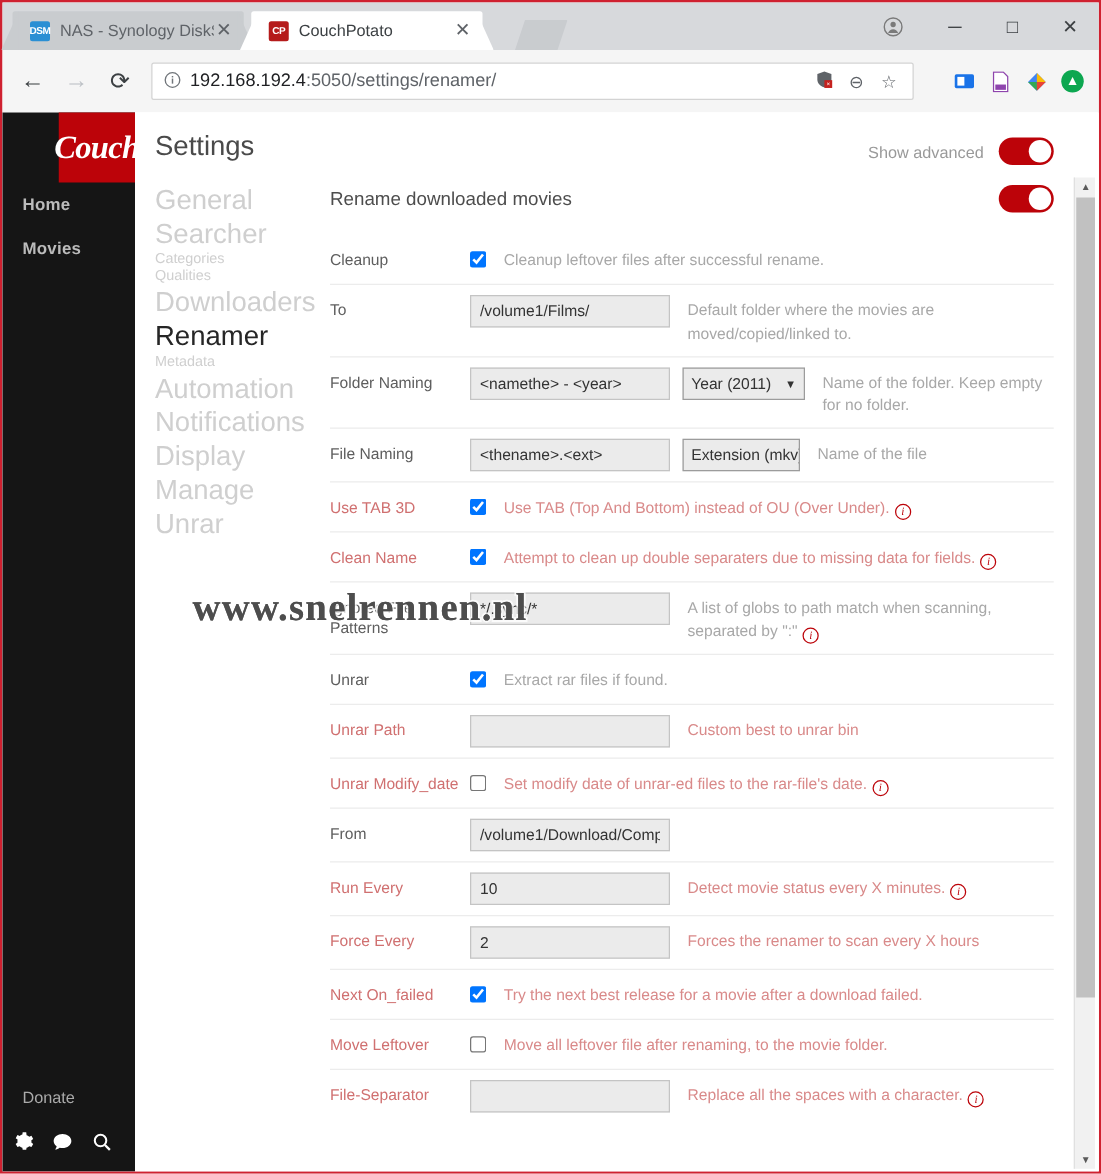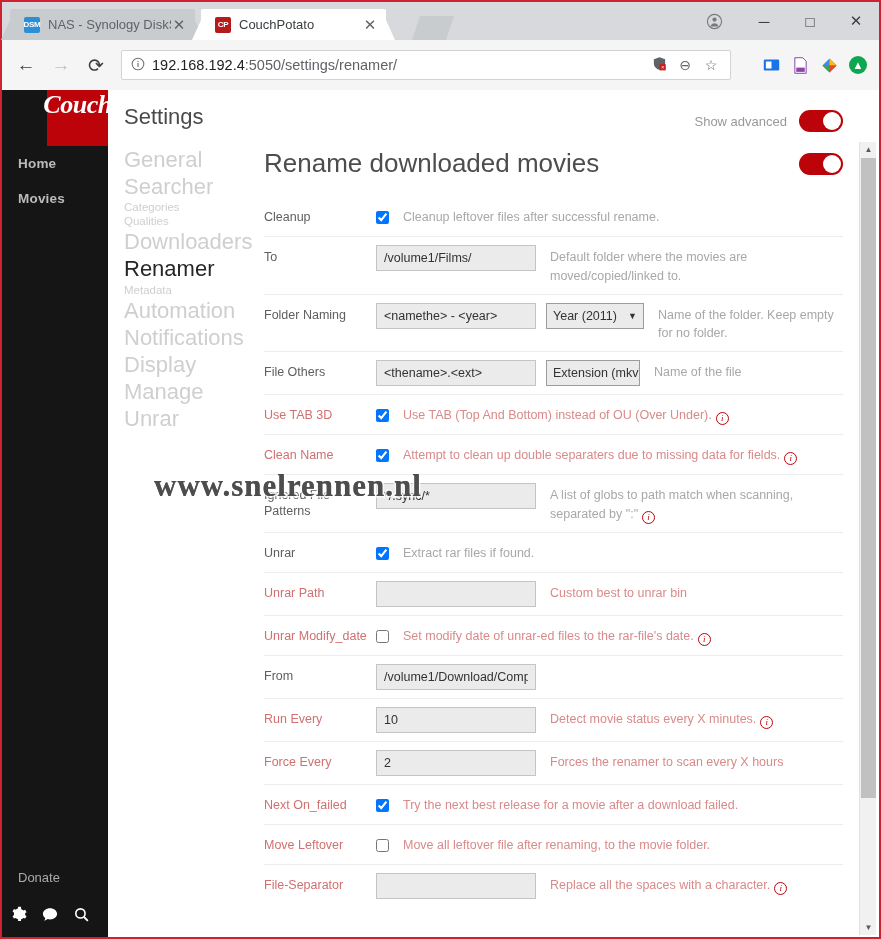--- a/index.html
+++ b/index.html
@@ -92,21 +92,21 @@
 
   
   .page { position: absolute; top: 88px; left: 0; right: 0; bottom: 0; background: #fff; }
 
   
   .leftnav {
     position: absolute; top: 0; left: 0; width: 106px; bottom: 0;
     background: #151515;
   }
   .brand {
-    height: 56px; background: #bc0309; display: flex; 
+    height: 56px; background: #bc0309; display: flex; align-items: center;
     justify-content: center;
     margin-left: 45px;
   }
   .brand-text {
     font-family: "Liberation Serif", serif; font-style: italic; font-weight: bold;
     color: #fff; font-size: 26px; letter-spacing: -0.5px;
   }
   .nav-item {
     color: #bbb; font-size: 13.5px; padding: 10px 0 10px 16px; font-weight: bold;
     letter-spacing: 0.2px;
@@ -151,21 +151,21 @@
 
   
   .form-area {
     position: absolute; top: 44px; left: 156px; right: 36px; bottom: 0;
   }
   .section-head {
     display: flex; align-items: center; justify-content: space-between;
     padding: 14px 0 18px 0;
   }
   .section-head h2 {
-    font-size: 26px; font-weight: normal; color: #4d4d4d;
+    font-size: 15px; font-weight: normal; color: #4d4d4d;
   }
 
   .row {
     display: flex; align-items: flex-start;
     border-top: 1px solid #ececec;
     min-height: 36px; padding: 8px 0;
   }
   .row.no-border { border-top: none; }
   .row .lab {
     flex: 0 0 112px; font-size: 12.5px; color: #5e5e5e; padding-top: 5px;
@@ -419,21 +419,21 @@
             <input type="text" class="fld" value="&lt;namethe&gt; - &lt;year&gt;" style="">
             <span class="sel w-small">
                 <span>Year (2011)</span>
                 <span class="caret">▼</span>
               </span>
           </div>
           <div class="hint">Name of the folder. Keep empty for no folder.</div>
         </div>
 
         <div class="row">
-          <div class="lab">File Others</div>
+          <div class="lab">File Naming</div>
           <div class="ctrl-pair">
             <input type="text" class="fld" value="&lt;thename&gt;.&lt;ext&gt;" style="">
             <span class="sel w-tiny">
                 <span>Extension (mkv)</span>
               </span>
           </div>
           <div class="hint">Name of the file</div>
         </div>
 
         <div class="row adv">

